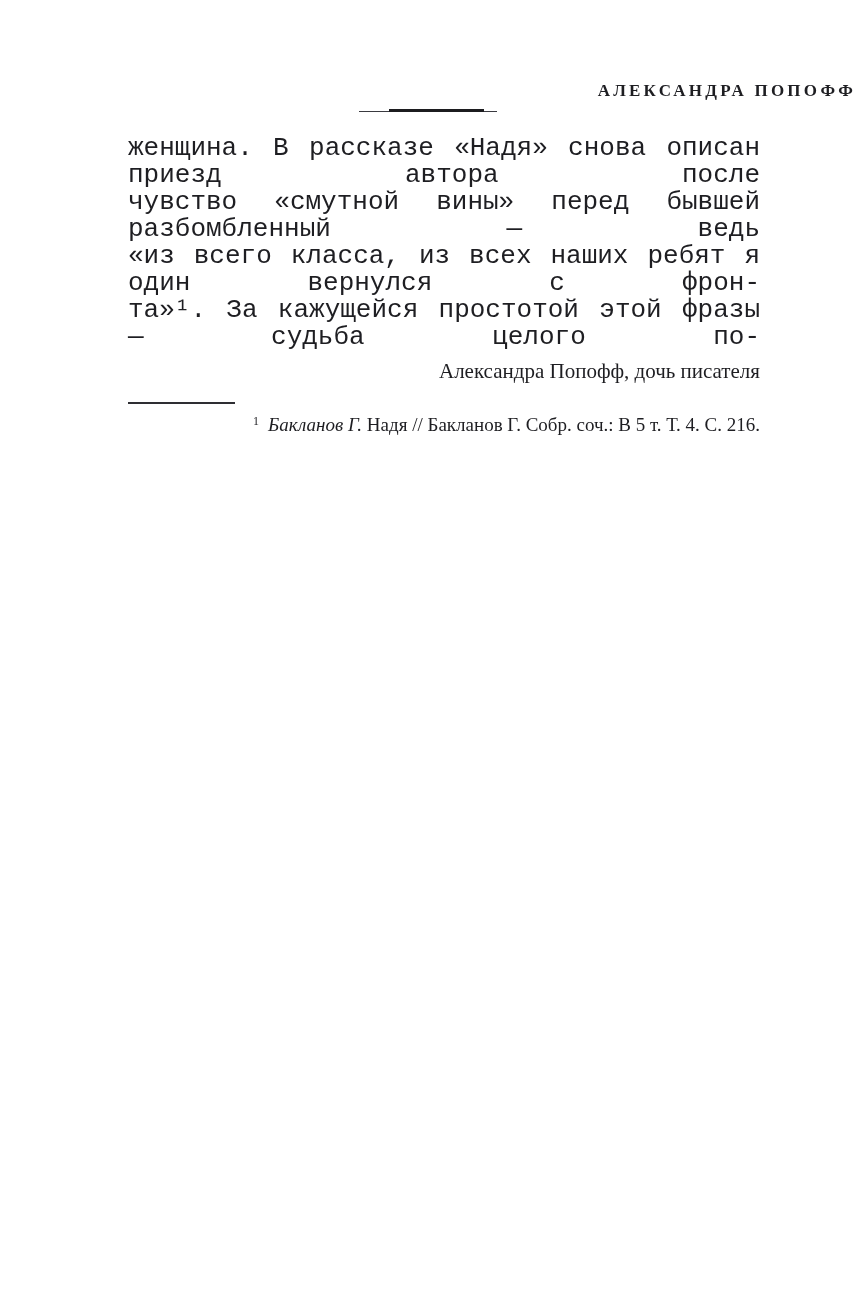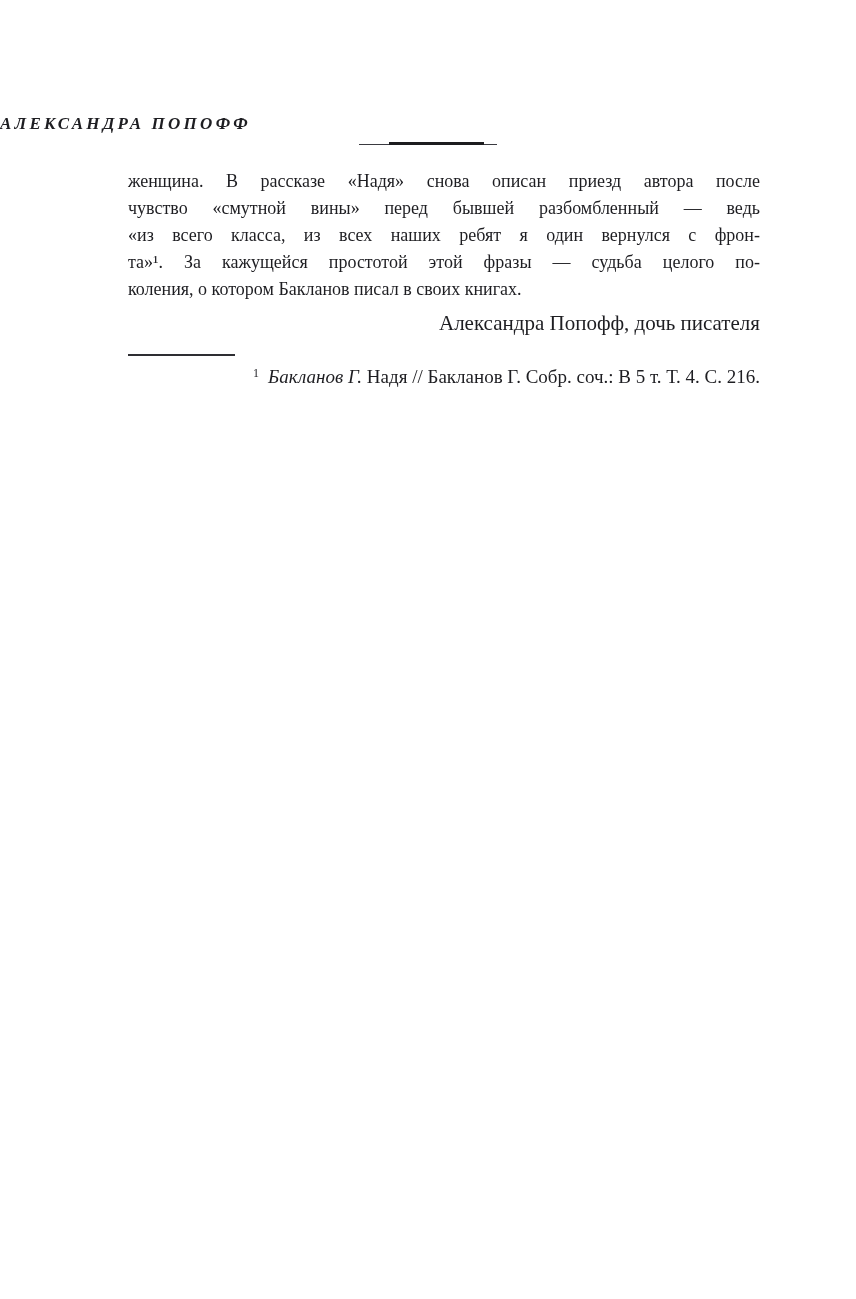--- a/index.html
+++ b/index.html
@@ -11,23 +11,22 @@
     position: relative;
     width: 856px;
     height: 1299px;
     background: #ffffff;
     font-family: "Liberation Serif", "DejaVu Serif", serif;
     color: #1e1e22;
     overflow: hidden;
   }
   
   .page-header {
-    padding-top: 114px;
-    text-align: left;
-    font-style: italic;
+    padding-top: 81px;
+    text-align: right;
   }
   .running-head {
     font-size: 17px;
     line-height: 19px;
     font-weight: bold;
     letter-spacing: 3.2px;
     color: #1e1e22;
   }
   .ornament {
     position: relative;
@@ -47,23 +46,24 @@
     position: absolute;
     left: 30px;
     width: 95px;
     top: 0;
     height: 3px;
     background: #1c1c1f;
   }
   
   .body-text {
     margin: 21px 96px 0 128px;
-    font-size: 18px;
+    font-size: 26px;
     line-height: 27px;
     text-align: justify;
+    font-family: Liberation Mono, monospace;
   }
   .body-line {
     text-align: justify;
     text-align-last: justify;
     white-space: normal;
   }
   .body-line.last {
     text-align-last: left;
   }
   
@@ -111,21 +111,20 @@
       <div class="ornament-thin"></div>
       <div class="ornament-thick"></div>
     </div>
   </div>
 
   <div class="body-text">
     <div class="body-line">женщина. В рассказе «Надя» снова описан приезд автора после</div>
     <div class="body-line">чувство «смутной вины» перед бывшей разбомбленный — ведь</div>
     <div class="body-line">«из всего класса, из всех наших ребят я один вернулся с фрон-</div>
     <div class="body-line">та»¹. За кажущейся простотой этой фразы — судьба целого по-</div>
-    <div class="body-line last">коления, о котором Бакланов писал в своих книгах.</div>
   </div>
 
   <div class="attribution">Александра Попофф, дочь писателя</div>
 
   <div class="footnote-rule"></div>
 
   <div class="footnote"><span class="footnote-marker">1</span><span class="footnote-author">Бакланов Г.</span><span class="footnote-rest">Надя // Бакланов Г. Собр. соч.: В 5 т. Т. 4. С. 216.</span></div>
 
 </div>
 

